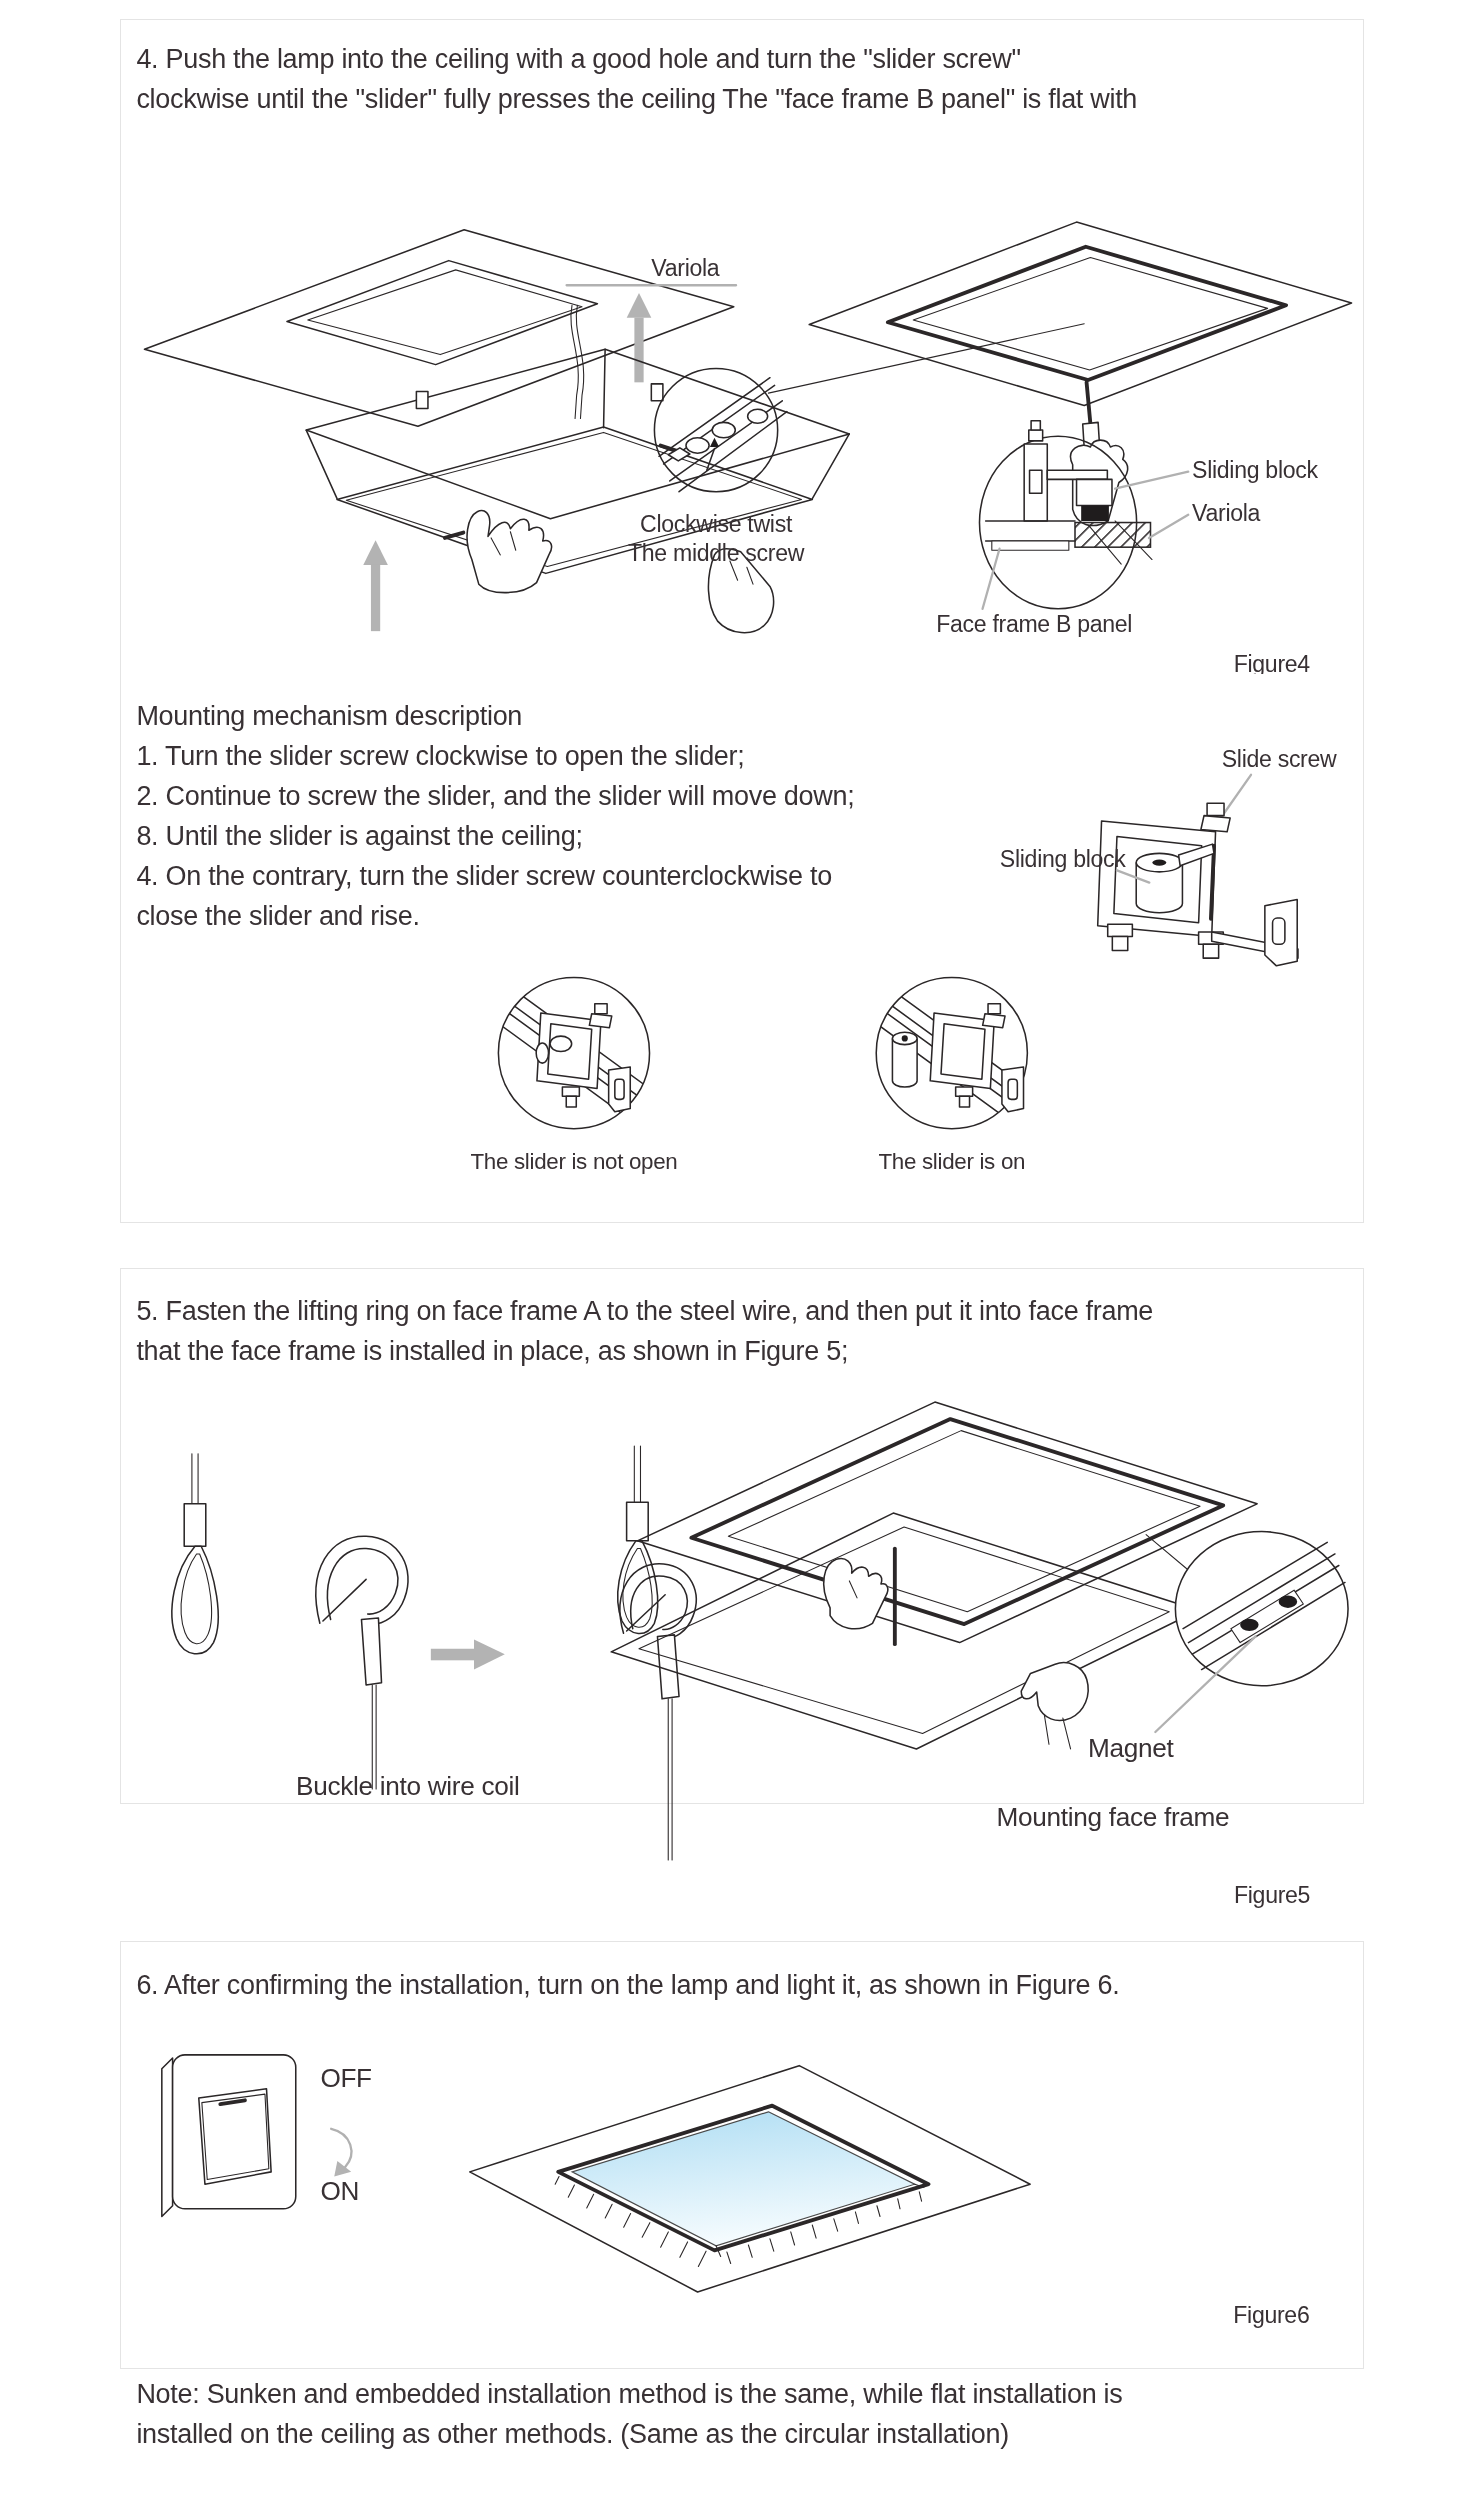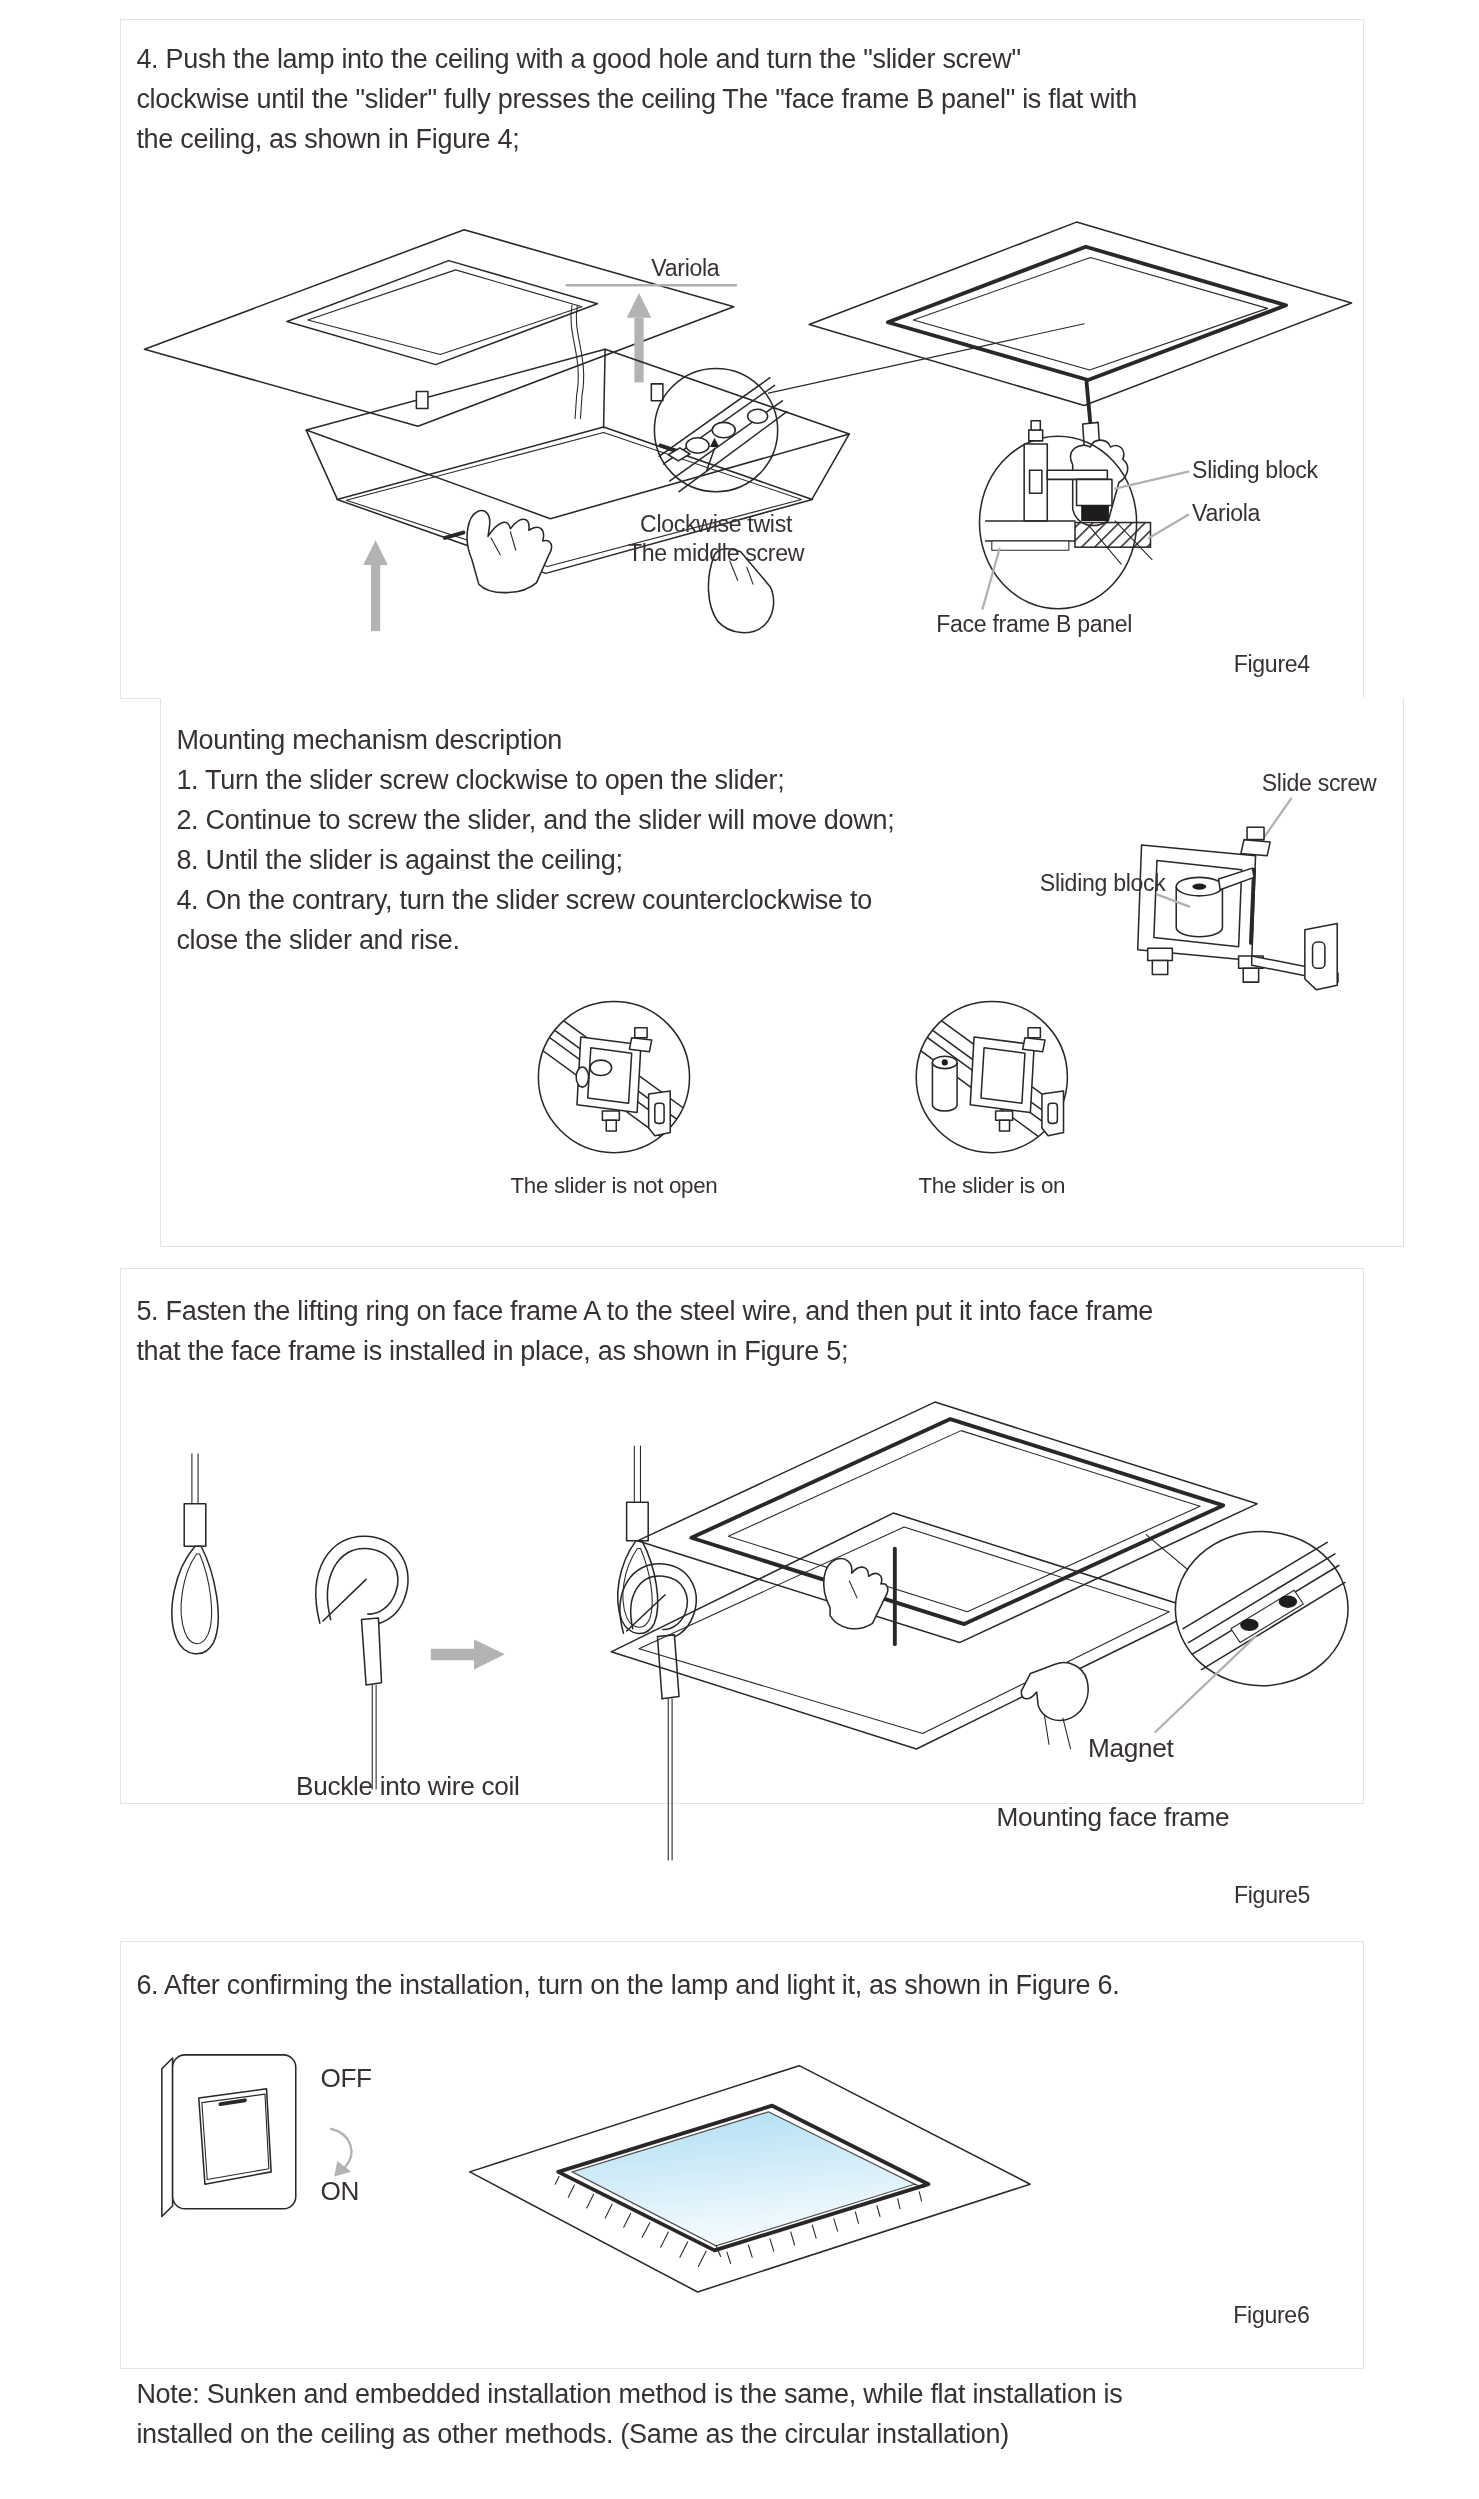--- a/index.html
+++ b/index.html
@@ -30,21 +30,20 @@
 </style>
 </head>
 <body>
 
 <div id="page">
 
   <div class="box" style="top:19px; height:680px;">
     <div class="para" style="top:18.5px;">
       <div>4. Push the lamp into the ceiling with a good hole and turn the "slider screw"</div>
       <div>clockwise until the "slider" fully presses the ceiling The "face frame B panel" is flat with</div>
-      <div>the ceiling, as shown in Figure 4;</div>
     </div>
 
     <svg width="1244" height="493" viewBox="0 0 1614 640" style="top:179px;">
       <defs>
         <pattern id="hatch" width="12" height="12" patternTransform="rotate(45)" patternUnits="userSpaceOnUse">
           <line x1="0" y1="0" x2="0" y2="12" stroke="#2b2728" stroke-width="4"></line>
         </pattern>
       </defs>
 
       <g>
@@ -136,21 +135,21 @@
       <text class="lbl" x="1390" y="362">Sliding block</text>
       <line class="gry" x1="1385" y1="354" x2="1290" y2="376" stroke-width="2"></line>
       <text class="lbl" x="1390" y="418">Variola</text>
       <line class="gry" x1="1385" y1="410" x2="1334" y2="440" stroke-width="2"></line>
       <text class="lbl" x="1185" y="562" text-anchor="middle">Face frame B panel</text>
       <line class="gry" x1="1118" y1="532" x2="1140" y2="454" stroke-width="2"></line>
       <text class="fig" x="1444" y="614">Figure4</text>
     </svg>
   </div>
 
-  <div class="box" style="top:698px; height:549px; border-top:none;margin-left:40px;">
+  <div class="box" style="top:674px; height:549px; border-top:none;">
     <div class="para" style="top:21.6px;">
       <div>Mounting mechanism description</div>
       <div>1. Turn the slider screw clockwise to open the slider;</div>
       <div>2. Continue to screw the slider, and the slider will move down;</div>
       <div>8. Until the slider is against the ceiling;</div>
       <div>4. On the contrary, turn the slider screw counterclockwise to</div>
       <div>close the slider and rise.</div>
     </div>
 
     <svg width="379" height="266" viewBox="0 0 492 345" style="left:865px; top:56px;">

